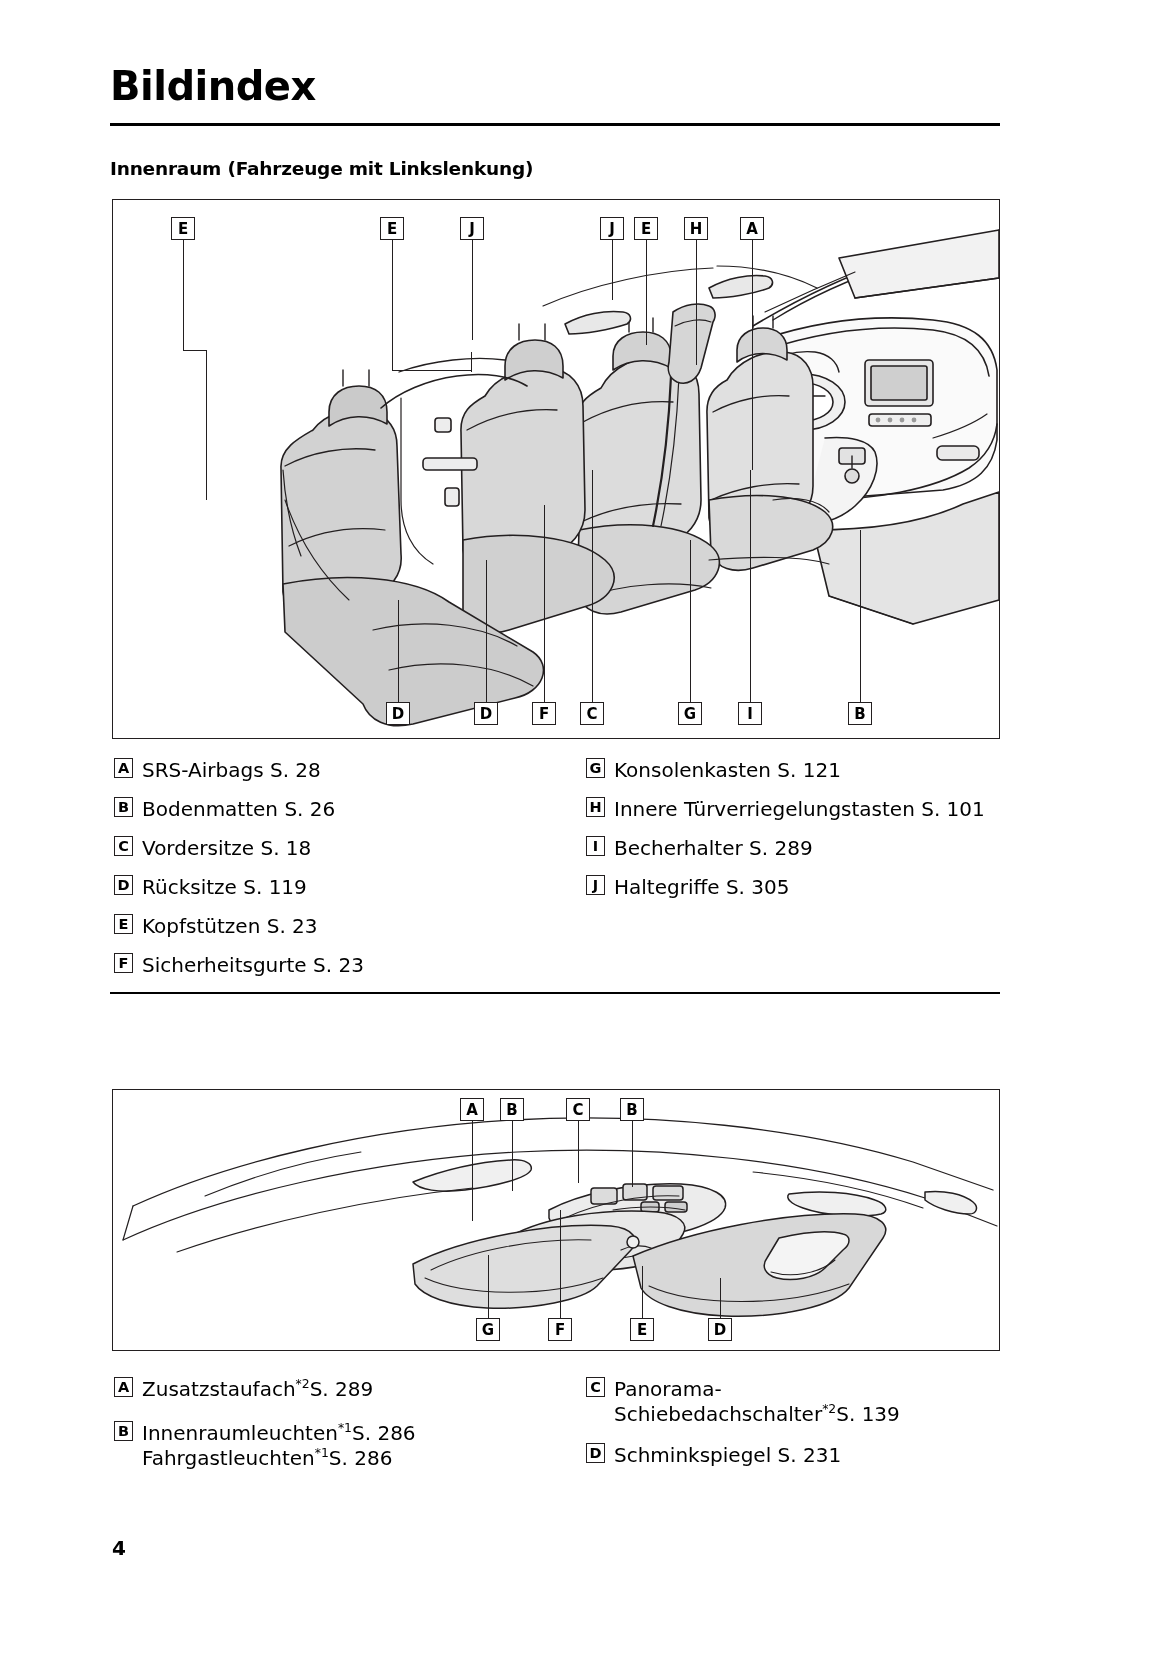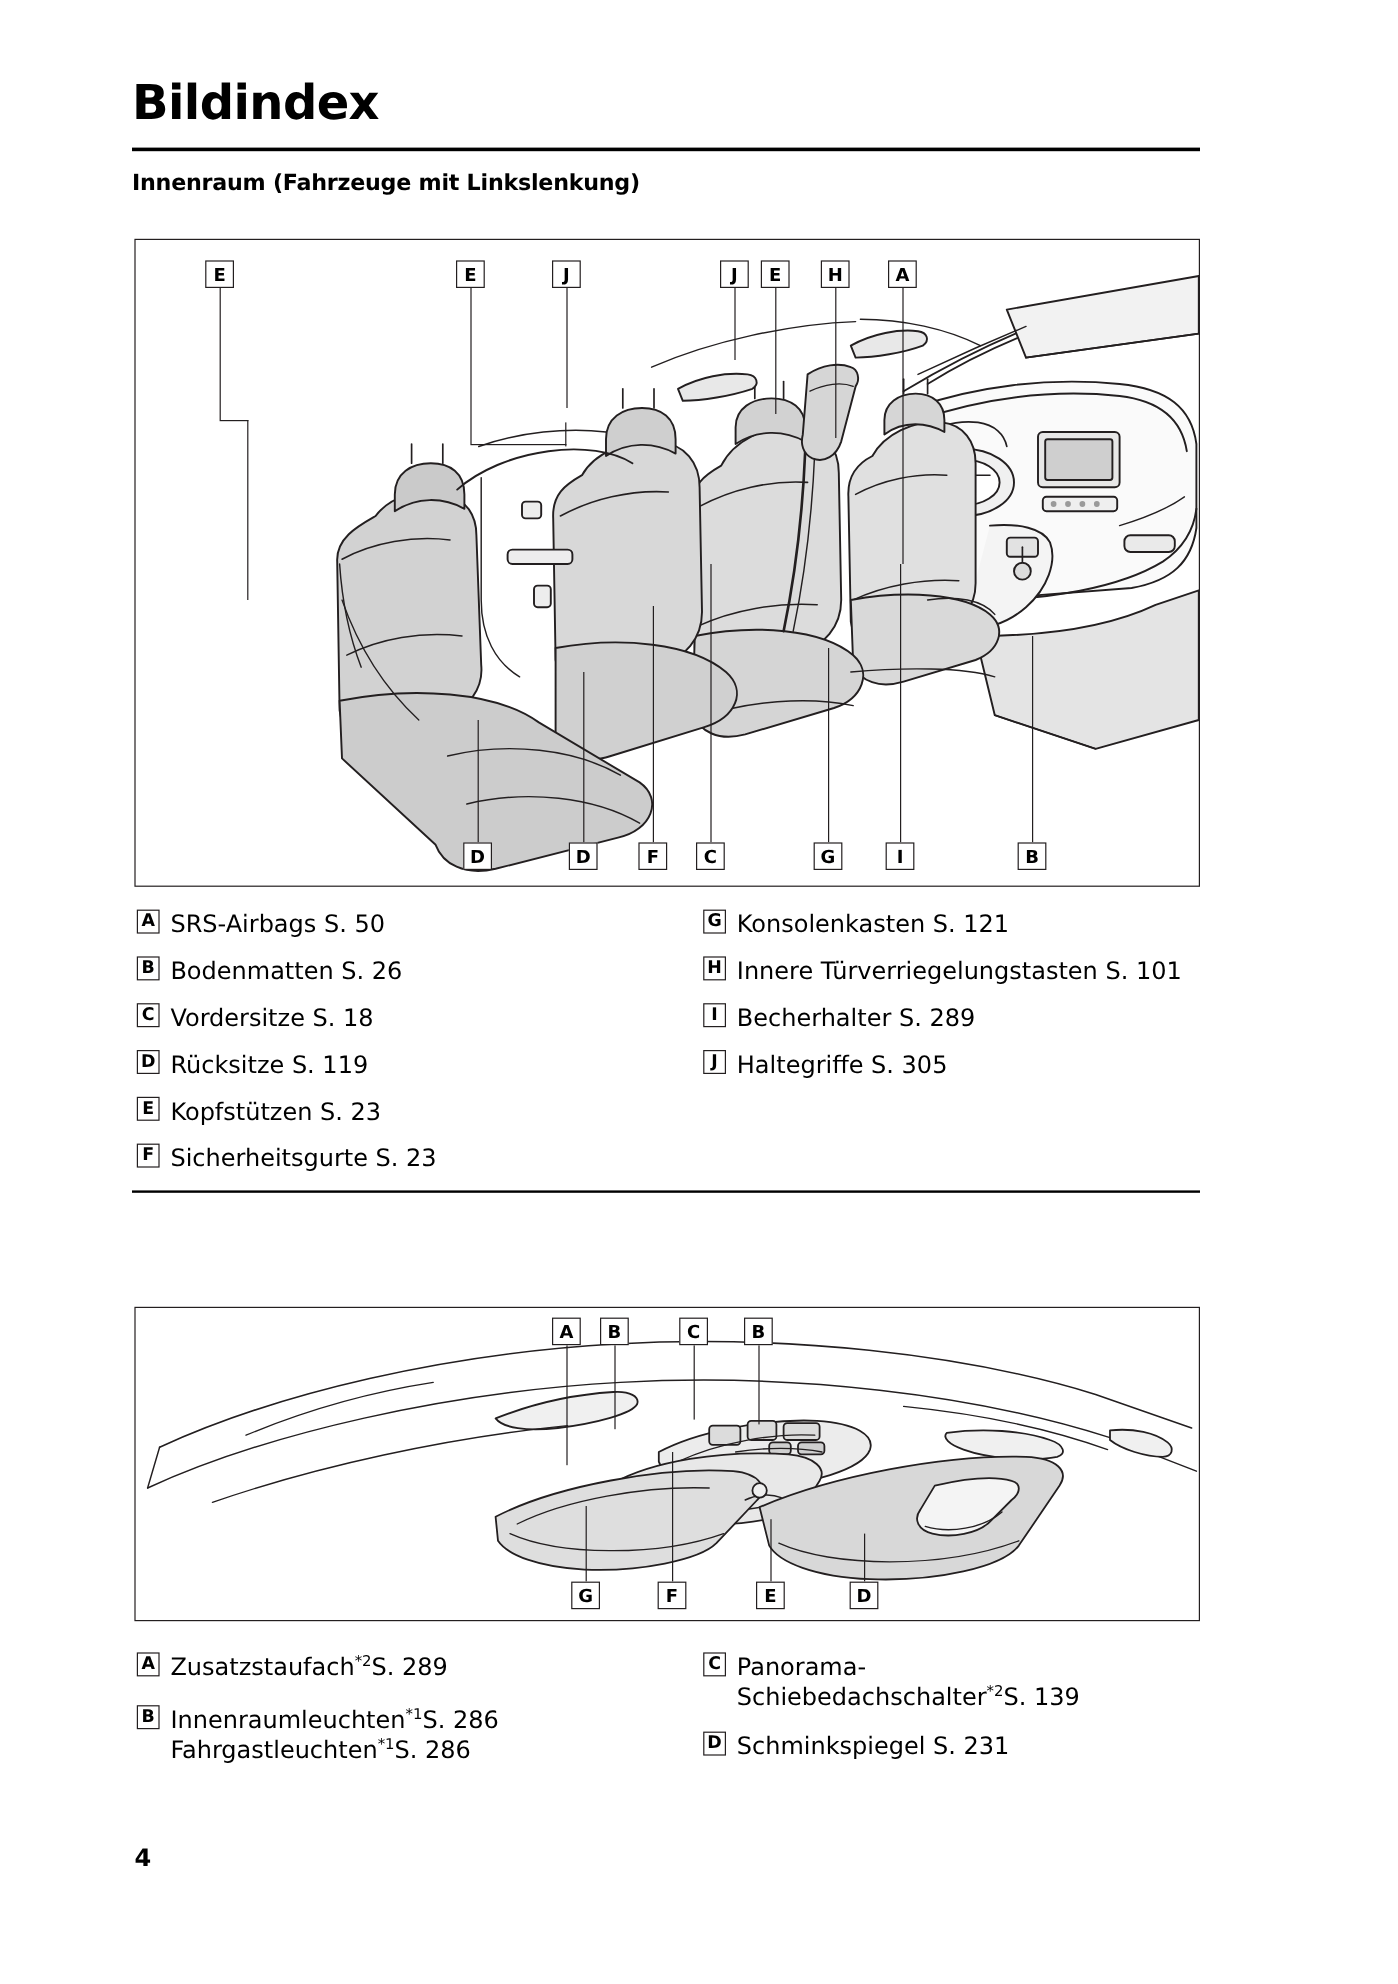--- a/index.html
+++ b/index.html
@@ -36,21 +36,21 @@
     width: 890px;
     height: 3px;
     background: #000;
   }
   .section-heading {
     position: absolute;
     font-size: 18.5px;
     font-weight: bold;
     letter-spacing: -0.2px;
   }
-  #heading-interior { left: 110px; top: 142px; text-align: right; }
+  #heading-interior { left: 110px; top: 158px; text-align: right; }
   #heading-headliner { left: 110px; top: 1028px; }
 
   .figure-box {
     position: absolute;
     border: 1.6px solid #231f20;
     background: #fff;
     box-sizing: border-box;
   }
   #figure-interior { left: 112px; top: 199px; width: 888px; height: 540px; }
   #figure-headliner { left: 112px; top: 1089px; width: 888px; height: 262px; }
@@ -284,21 +284,21 @@
   <div class="leader v" style="left:690px; top:540px; height:162px;"></div>
 
   <div class="callout" style="left:738px; top:702px;">I</div>
   <div class="leader v" style="left:750px; top:470px; height:232px;"></div>
 
   <div class="callout" style="left:848px; top:702px;">B</div>
   <div class="leader v" style="left:860px; top:530px; height:172px;"></div>
 
   <div class="legend-item" style="left:114px; top:758px;">
     <span class="tag">A</span>
-    <span class="lbl">SRS-Airbags S. 50</span>
+    <span class="lbl">SRS-Airbags S. 28</span>
   </div>
   <div class="legend-item" style="left:114px; top:797px;">
     <span class="tag">B</span>
     <span class="lbl">Bodenmatten S. 26</span>
   </div>
   <div class="legend-item" style="left:114px; top:836px;">
     <span class="tag">C</span>
     <span class="lbl">Vordersitze S. 18</span>
   </div>
   <div class="legend-item" style="left:114px; top:875px;">

